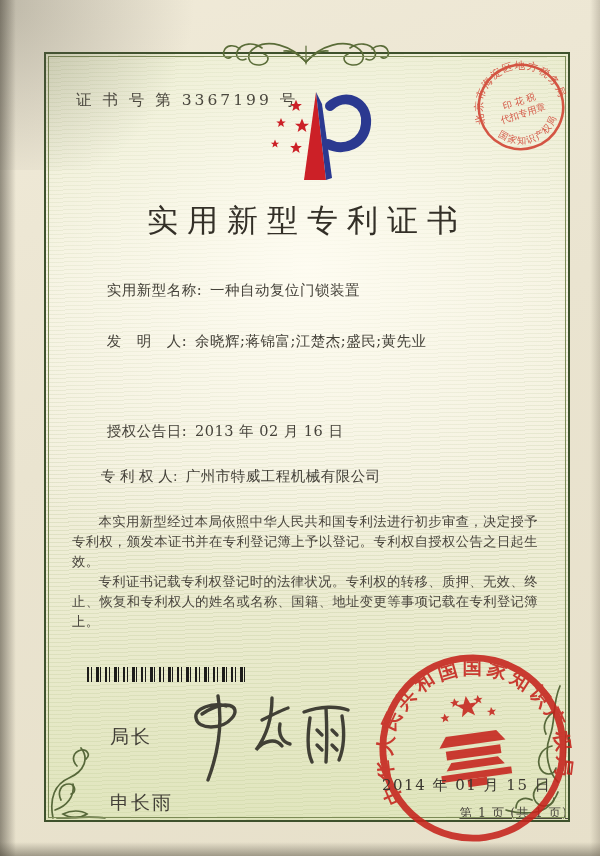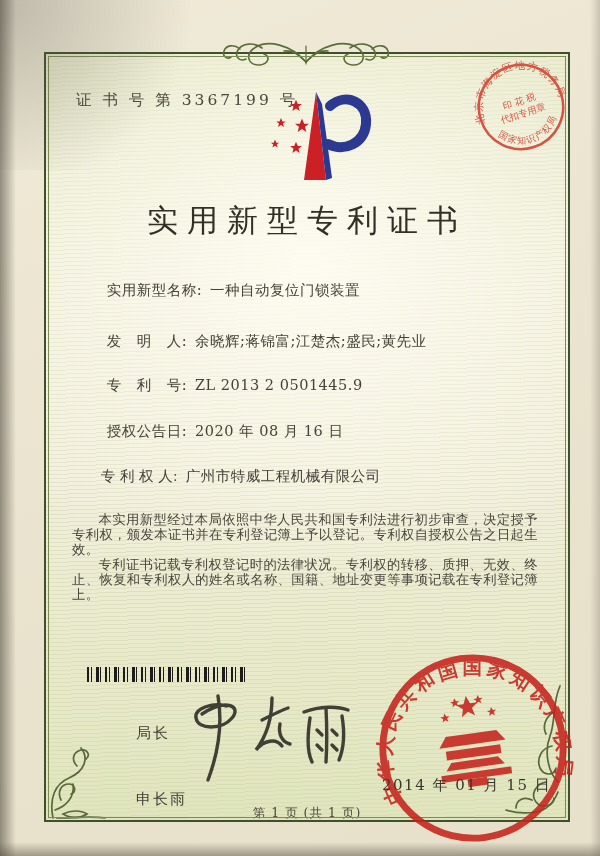--- a/index.html
+++ b/index.html
@@ -23,31 +23,31 @@
       #f2efdc;
     box-sizing:border-box;}
   .frame::after{content:"";position:absolute;inset:2px;border:1px solid #7c8b56;pointer-events:none;}
 
   .abs{position:absolute;}
   .cert-no{left:30px;top:36px;font-size:15.5px;letter-spacing:3px;color:#4a473e;}
   .title{left:0;top:134px;width:100%;text-align:center;font-size:31px;font-weight:400;
          letter-spacing:9px;color:#332f27;margin-top:12px;}
   .field-row{position:absolute;left:30px;white-space:pre;font-size:14.5px;color:#45423a;letter-spacing:.5px;}
   .field-row .lbl{margin-right:8px;}
-  .paras{left:26px;top:458px;width:466px;font-size:13.3px;line-height:15px;color:#4a463e;text-align:justify;}
+  .paras{left:26px;top:458px;width:466px;font-size:13.3px;line-height:20px;color:#4a463e;text-align:justify;}
   .paras p{margin:0;text-indent:2em;letter-spacing:.4px;}
 
   .barcode{left:41px;top:613px;width:162px;height:15px;
     background:repeating-linear-gradient(90deg,#1d1c1a 0 2px,transparent 2px 4px,#1d1c1a 4px 5px,transparent 5px 9px,#1d1c1a 9px 12px,transparent 12px 13px,#1d1c1a 13px 14px,transparent 14px 18px);}
-  .signer{left:64px;font-size:15px;color:#413e36;letter-spacing:2px;margin-left:26px;}
+  .signer{left:64px;font-size:19px;color:#413e36;letter-spacing:2px;}
   .sig-svg{left:134px;top:636px;}
   .seal-big{left:329px;top:596px;transform:rotate(-8deg);z-index:5;}
   .seal-date{left:336px;top:722px;width:210px;font-size:15px;color:#3a3730;letter-spacing:1.5px;z-index:6;}
   .stamp-top{left:428px;top:8px;transform:rotate(-18deg);z-index:5;}
-  .footer{left:0;top:751px;width:100%;text-align:center;font-size:12.5px;color:#4a473e;letter-spacing:1px;}
+  .footer{left:0;top:751px;width:100%;text-align:right;font-size:12.5px;color:#4a473e;letter-spacing:1px;text-decoration:underline;}
 
   .orn-top{left:160px;top:-20px;}
   .orn-bl{left:1px;top:668px;}
   .orn-br{left:456px;top:628px;}
   svg{display:block;}
 </style>
 </head>
 <body>
 
 <div class="photo">
@@ -108,25 +108,22 @@
     </svg>
 
     <div class="abs title">实用新型专利证书</div>
 
     <div class="field-row" style="top:211px;">
       <span class="lbl">实用新型名称:</span><span>一种自动复位门锁装置</span>
     </div>
     <div class="field-row" style="top:262px;">
       <span class="lbl">发　明　人:</span><span>余晓辉;蒋锦富;江楚杰;盛民;黄先业</span>
     </div>
-    <div class="field-row" style="top:306px;">
-      <span class="lbl">专　利　号:</span><span>ZL 2013 2 0501445.9</span>
-    </div>
     <div class="field-row" style="top:352px;">
-      <span class="lbl">授权公告日:</span><span>2020 年 08 月 16 日</span>
+      <span class="lbl">授权公告日:</span><span>2013 年 02 月 16 日</span>
     </div>
     <div class="field-row" style="top:396px;font-family:Liberation Serif, serif;">
       <span class="lbl">专 利 权 人:</span><span>广州市特威工程机械有限公司</span>
     </div>
 
     <div class="abs paras">
       <p>本实用新型经过本局依照中华人民共和国专利法进行初步审查，决定授予专利权，颁发本证书并在专利登记簿上予以登记。专利权自授权公告之日起生效。</p>
       <p>专利证书记载专利权登记时的法律状况。专利权的转移、质押、无效、终止、恢复和专利权人的姓名或名称、国籍、地址变更等事项记载在专利登记簿上。</p>
     </div>
 

